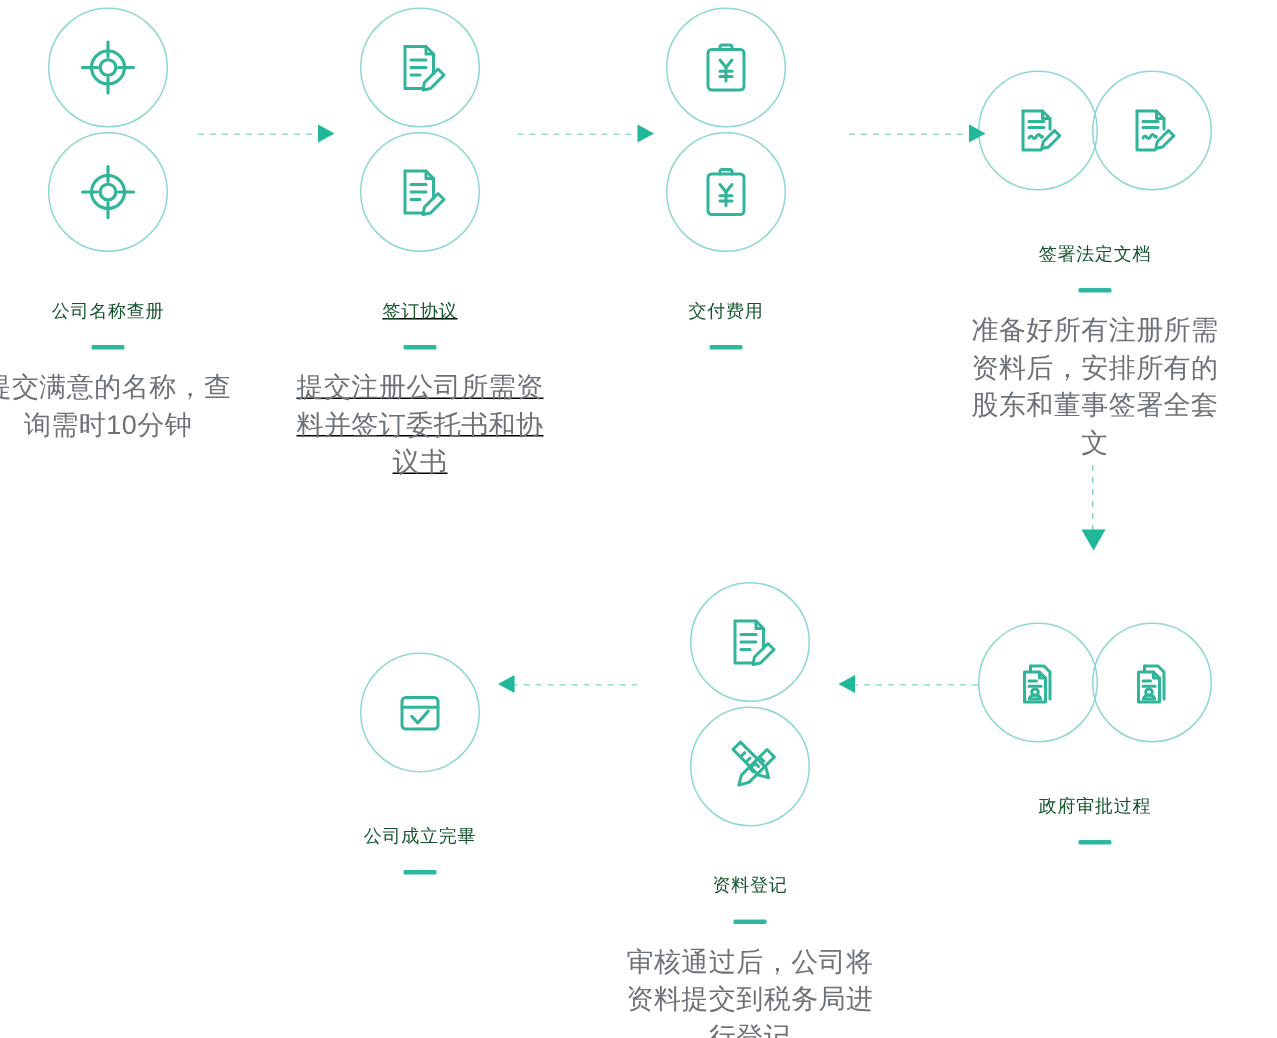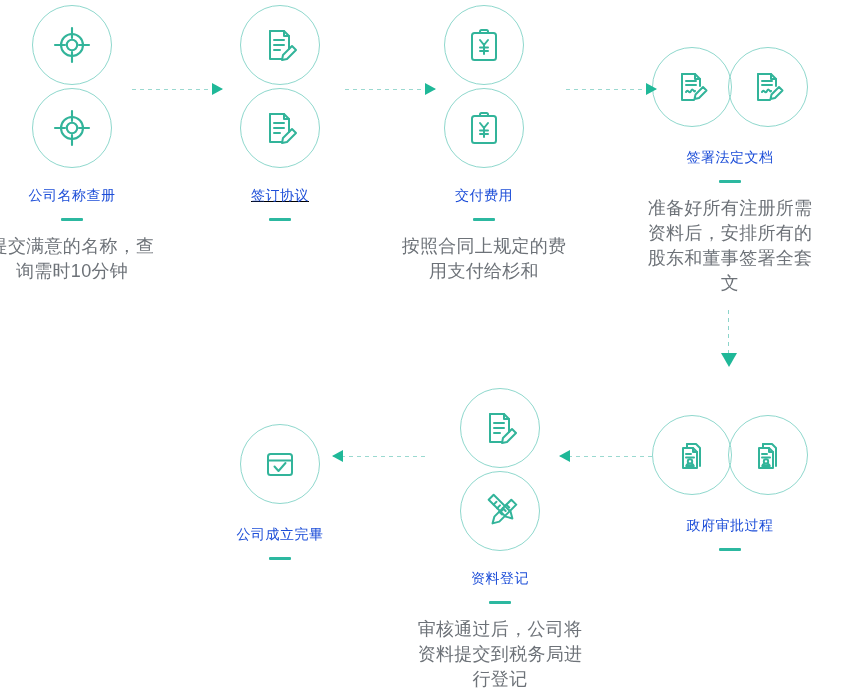--- a/index.html
+++ b/index.html
@@ -32,22 +32,22 @@
   .icons.stack .circ.b{left:50%;margin-left:-40px;top:83px;}
   
   .icons.side .circ.a{left:50%;margin-left:-78px;top:0;}
   .icons.side .circ.b{left:50%;margin-left:-2px;top:0;}
   
   .icons.single .circ.a{left:50%;margin-left:-40px;top:0;}
 
   .circ svg{display:block;}
 
   .title{
-    font-size:14px;color:#1d4ed8;letter-spacing:.5px;
-    margin-top:10px;line-height:20px;
+    font-size:12px;color:#14532d;letter-spacing:.5px;
+    margin-top:22px;line-height:20px;
   }
   .dash{
     width:22px;height:3px;background:#2cb8a0;
     margin:13px auto 13px auto;border-radius:1px;
   }
   .desc{
     font-size:18px;color:#6d7278;line-height:25px;
     width:170px;margin:0 auto;letter-spacing:.3px;
   }
 
@@ -134,20 +134,21 @@
             <path d="M25 7v5h5"></path>
           <line x1="15" y1="16" x2="25" y2="16"></line>
             <line x1="15" y1="21" x2="25" y2="21"></line>
             <line x1="15" y1="26" x2="21" y2="26"></line>
           <path d="M33 22l4 4-9 9-5 1 1-5z"></path>
         </svg>
       </div>
     </div>
     <div class="title">签订协议</div>
     <div class="dash"></div>
+    <div class="desc">提交注册公司所需资料并签订委托书和协议书</div>
   </div>
 
   <div class="step" style="left:384px;top:5px;">
     <div class="icons stack">
       <div class="circ a">
         <svg width="40" height="40" viewBox="0 0 40 40" fill="none" stroke="#32b49a" stroke-width="2" stroke-linecap="round" stroke-linejoin="round">
           <rect x="8" y="8" width="24" height="27" rx="2.5"></rect>
           <path d="M16 8V6.5a1.5 1.5 0 011.5-1.5h5A1.5 1.5 0 0124 6.5V8"></path>
           <path d="M16 15l4 5 4-5"></path>
             <line x1="20" y1="20" x2="20" y2="29"></line>
@@ -161,21 +162,20 @@
           <path d="M16 8V6.5a1.5 1.5 0 011.5-1.5h5A1.5 1.5 0 0124 6.5V8"></path>
           <path d="M16 15l4 5 4-5"></path>
             <line x1="20" y1="20" x2="20" y2="29"></line>
           <line x1="16" y1="22.5" x2="24" y2="22.5"></line>
             <line x1="16" y1="26" x2="24" y2="26"></line>
         </svg>
       </div>
     </div>
     <div class="title">交付费用</div>
     <div class="dash"></div>
-    <div class="desc">按照合同上规定的费用支付给杉和</div>
   </div>
 
   <div class="step" style="left:630px;top:47px;">
     <div class="icons side">
       <div class="circ a">
         <svg width="40" height="40" viewBox="0 0 40 40" fill="none" stroke="#32b49a" stroke-width="2" stroke-linecap="round" stroke-linejoin="round">
           <path d="M10 7h13l5 5v7"></path>
             <path d="M10 7v26h12"></path>
             <path d="M23 7v5h5"></path>
           <line x1="14" y1="14" x2="24" y2="14"></line>
@@ -260,21 +260,21 @@
               <line x1="21" y1="22" x2="25" y2="22"></line>
           </g>
         </svg>
       </div>
     </div>
     <div class="title">资料登记</div>
     <div class="dash"></div>
     <div class="desc">审核通过后，公司将资料提交到税务局进行登记</div>
   </div>
 
-  <div class="step" style="left:180px;top:424px;">
+  <div class="step" style="left:180px;top:435px;">
     <div class="icons single">
       <div class="circ a">
         <svg width="40" height="40" viewBox="0 0 40 40" fill="none" stroke="#32b49a" stroke-width="2" stroke-linecap="round" stroke-linejoin="round">
           <rect x="8" y="10" width="24" height="21" rx="2.5"></rect>
           <line x1="8" y1="16.5" x2="32" y2="16.5"></line>
           <path d="M14.5 22.5l4 4.5 7-8"></path>
         </svg>
       </div>
     </div>
     <div class="title">公司成立完畢</div>

